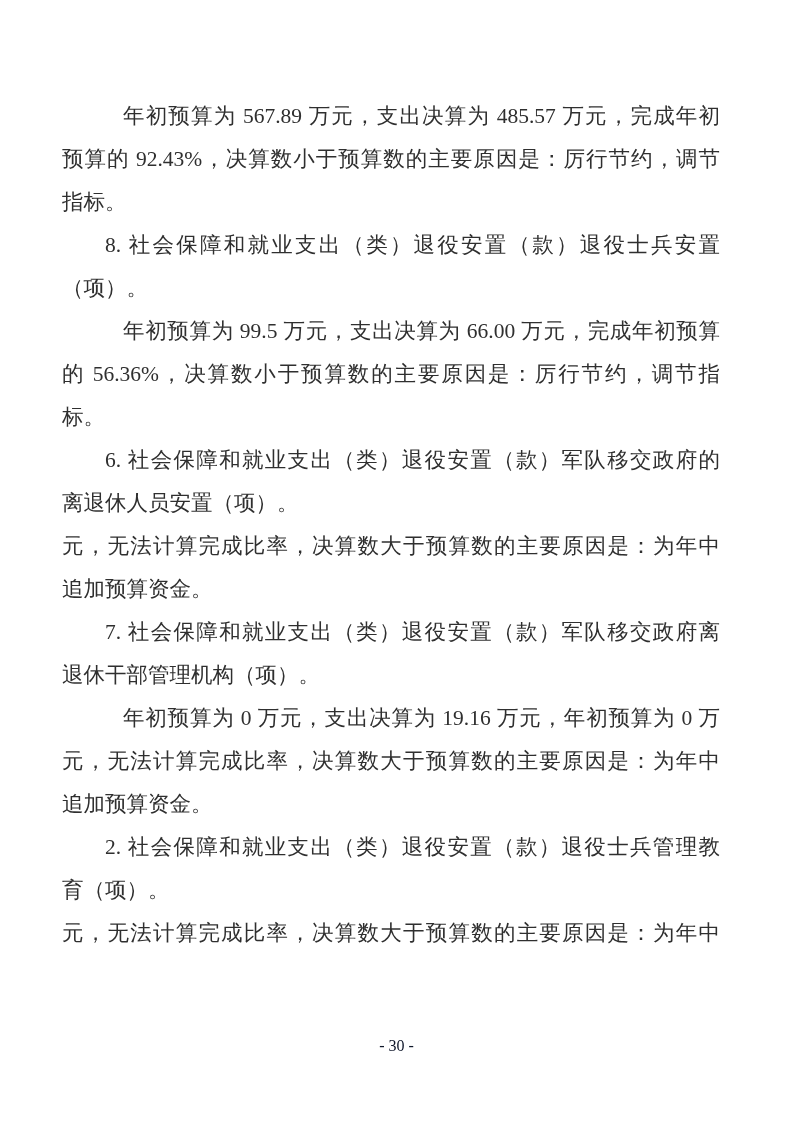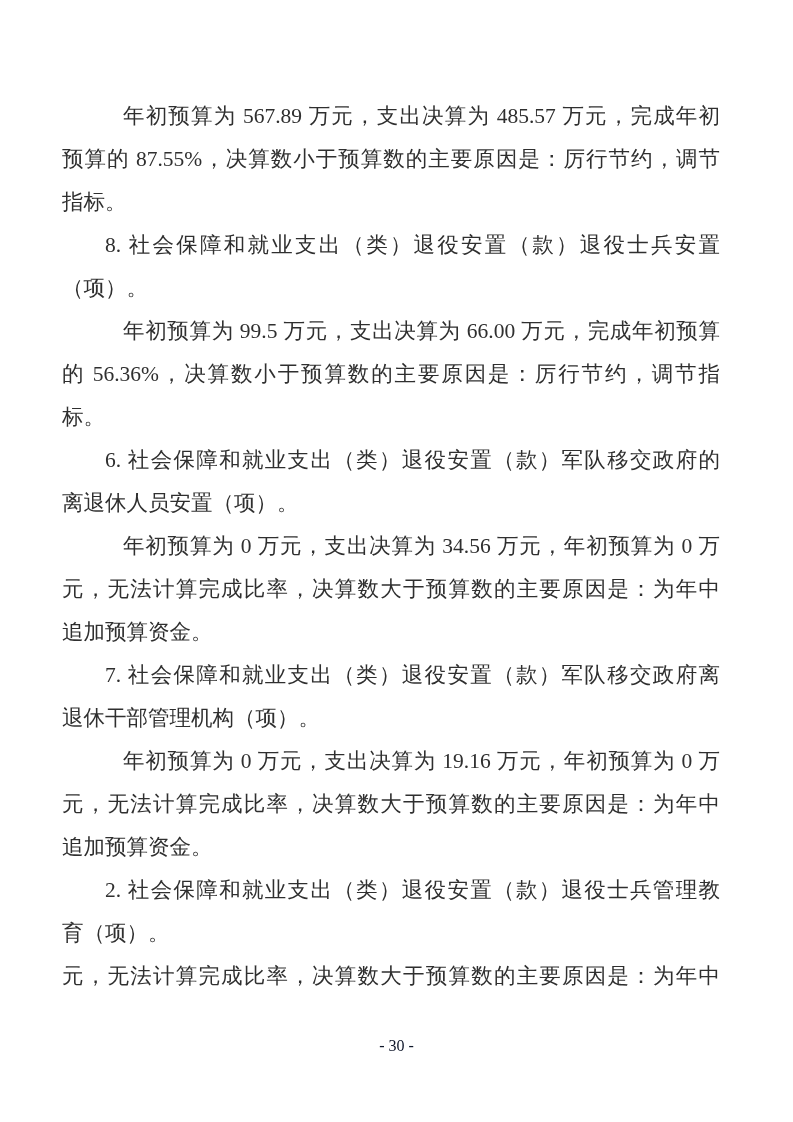--- a/index.html
+++ b/index.html
@@ -57,42 +57,41 @@
   }
 </style>
 </head>
 <body>
 
 <div class="page">
   <div class="content">
 
     <div class="para">
       <div class="line jfy ind-body">年初预算为 567.89 万元，支出决算为 485.57 万元，完成年初</div>
-      <div class="line jfy">预算的 87.55%，决算数小于预算数的主要原因是：厉行节约，调节</div>
+      <div class="line jfy">预算的 92.43%，决算数小于预算数的主要原因是：厉行节约，调节</div>
       <div class="line plain">指标。</div>
     </div>
 
     <div class="para">
       <div class="line jfy ind-num">8. 社会保障和就业支出（类）退役安置（款）退役士兵安置</div>
       <div class="line plain">（项）。</div>
     </div>
 
     <div class="para">
       <div class="line jfy ind-body">年初预算为 99.5 万元，支出决算为 66.00 万元，完成年初预算</div>
       <div class="line jfy">的 56.36%，决算数小于预算数的主要原因是：厉行节约，调节指</div>
       <div class="line plain">标。</div>
     </div>
 
     <div class="para">
       <div class="line jfy ind-num">6. 社会保障和就业支出（类）退役安置（款）军队移交政府的</div>
       <div class="line plain">离退休人员安置（项）。</div>
     </div>
 
     <div class="para">
-      <div class="line jfy ind-body">年初预算为 0 万元，支出决算为 34.56 万元，年初预算为 0 万</div>
       <div class="line jfy">元，无法计算完成比率，决算数大于预算数的主要原因是：为年中</div>
       <div class="line plain">追加预算资金。</div>
     </div>
 
     <div class="para">
       <div class="line jfy ind-num">7. 社会保障和就业支出（类）退役安置（款）军队移交政府离</div>
       <div class="line plain">退休干部管理机构（项）。</div>
     </div>
 
     <div class="para">

